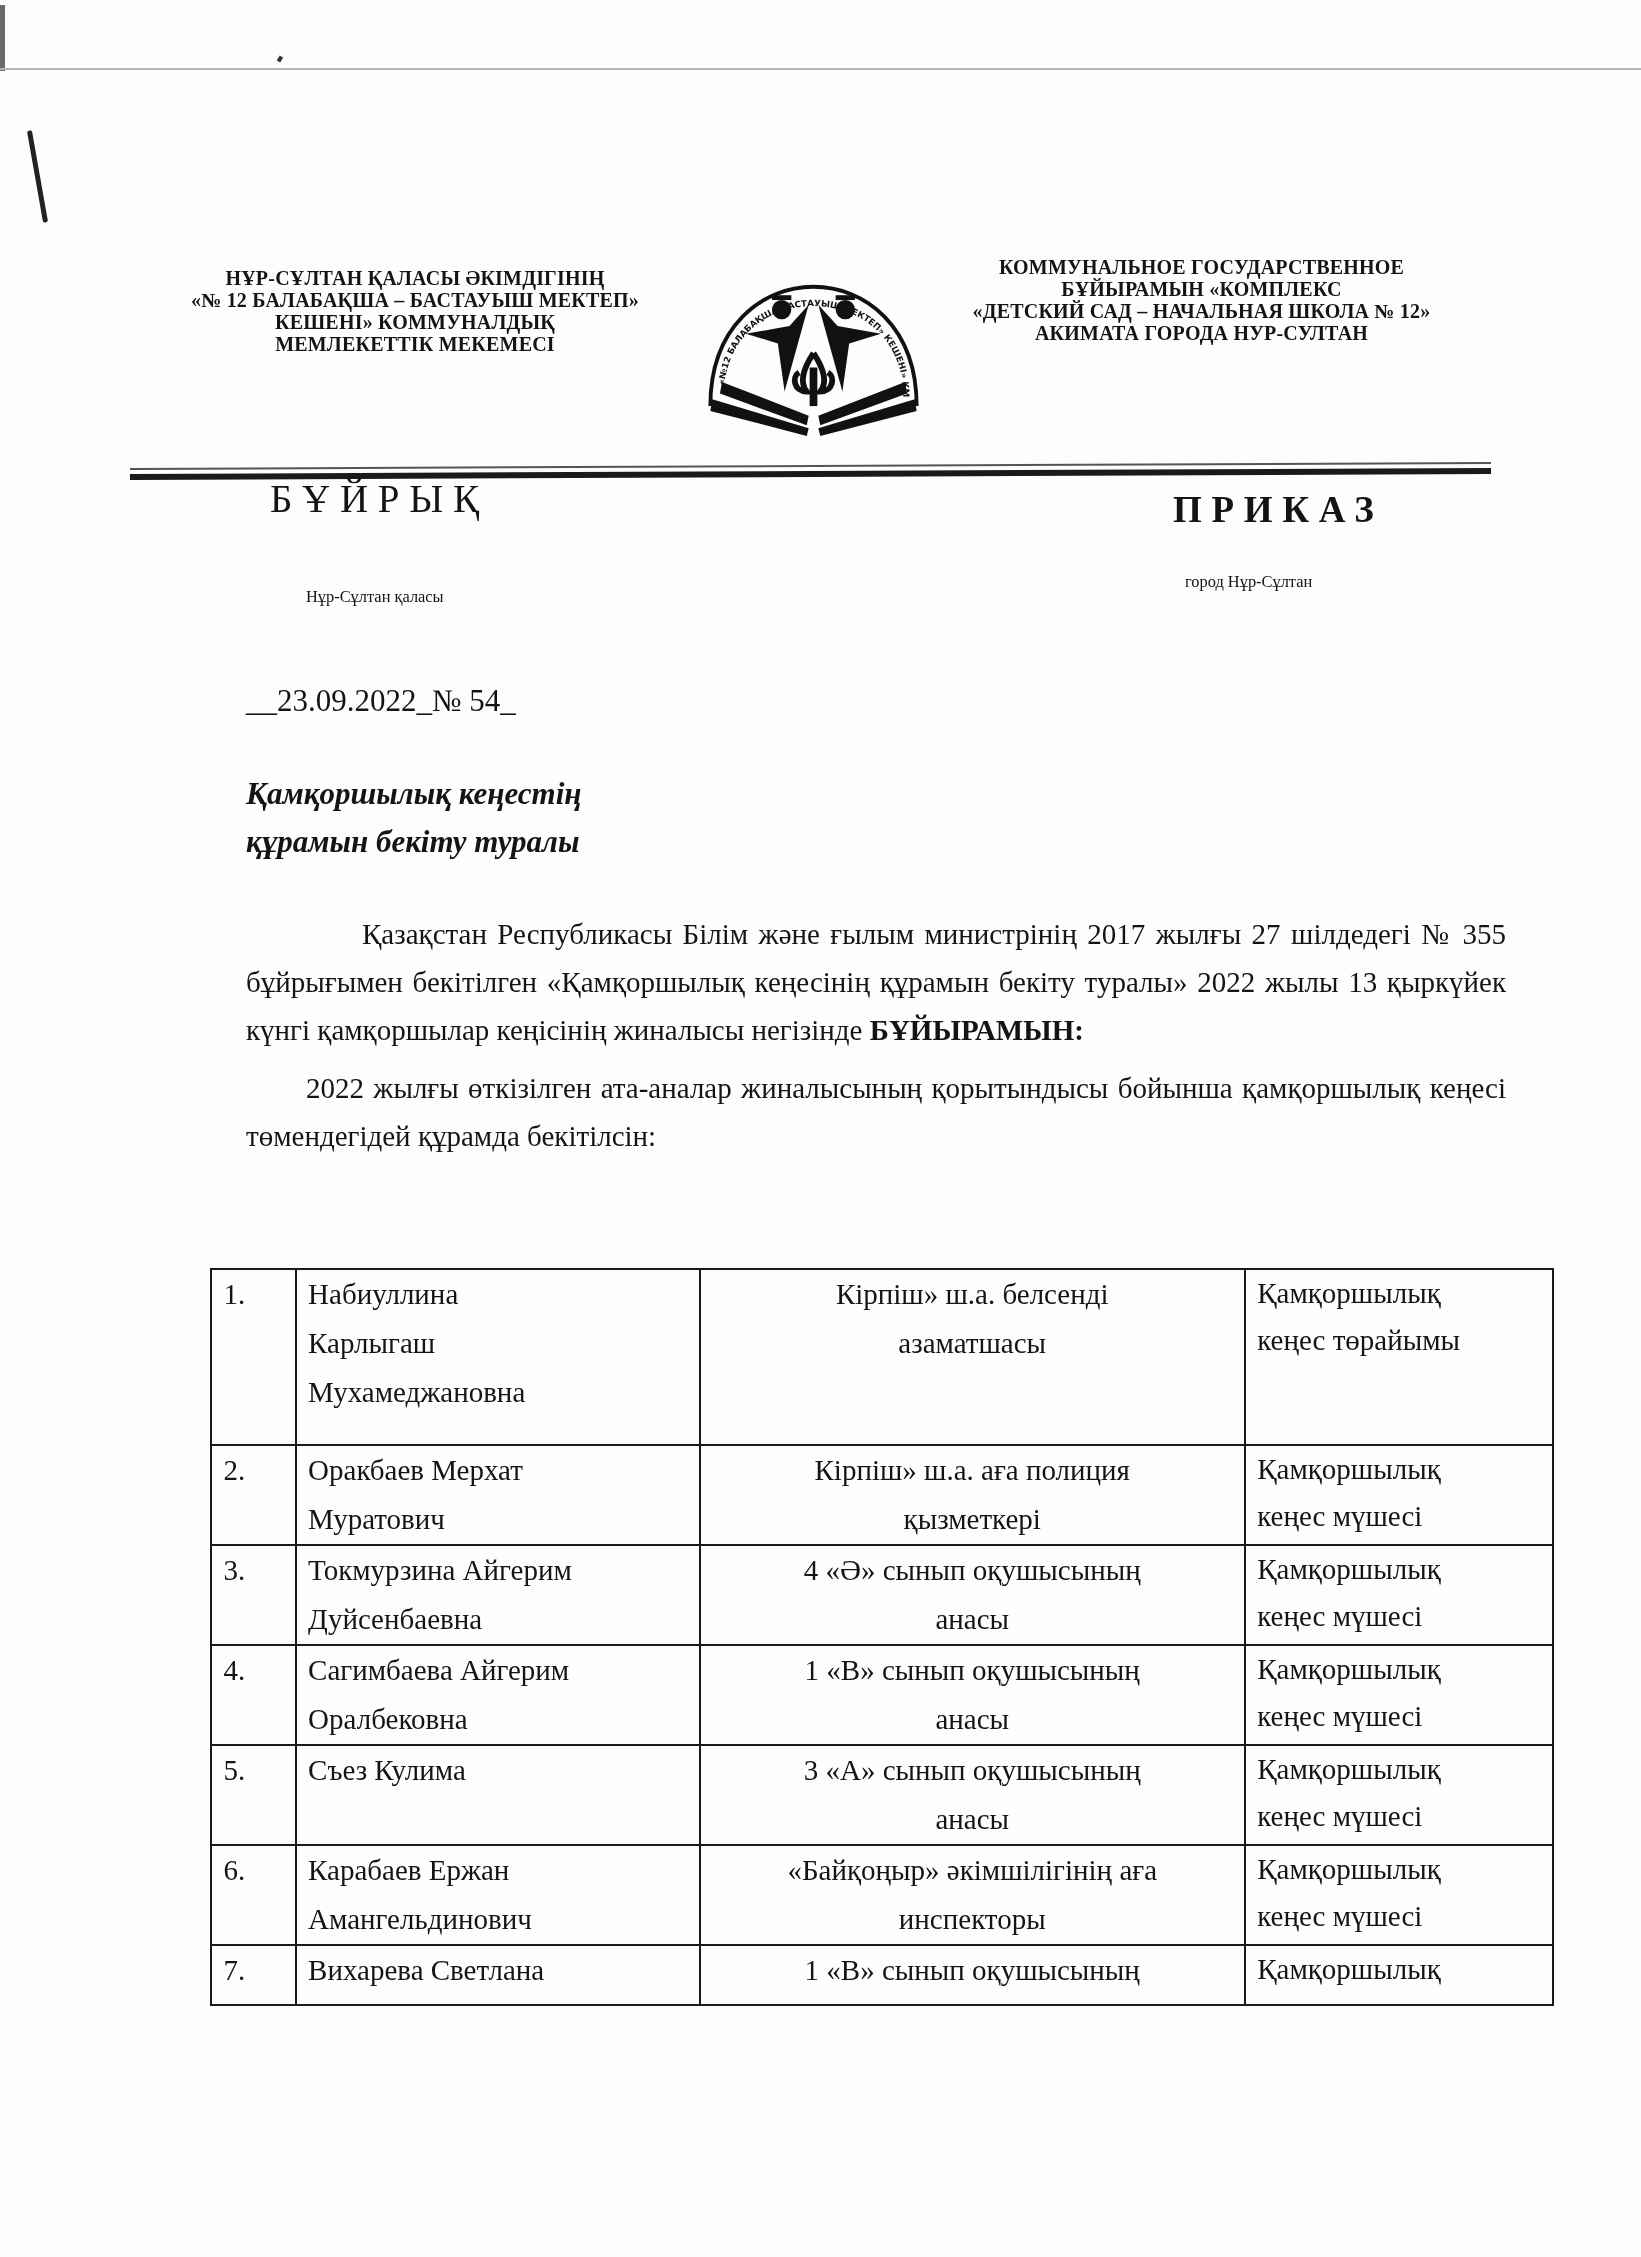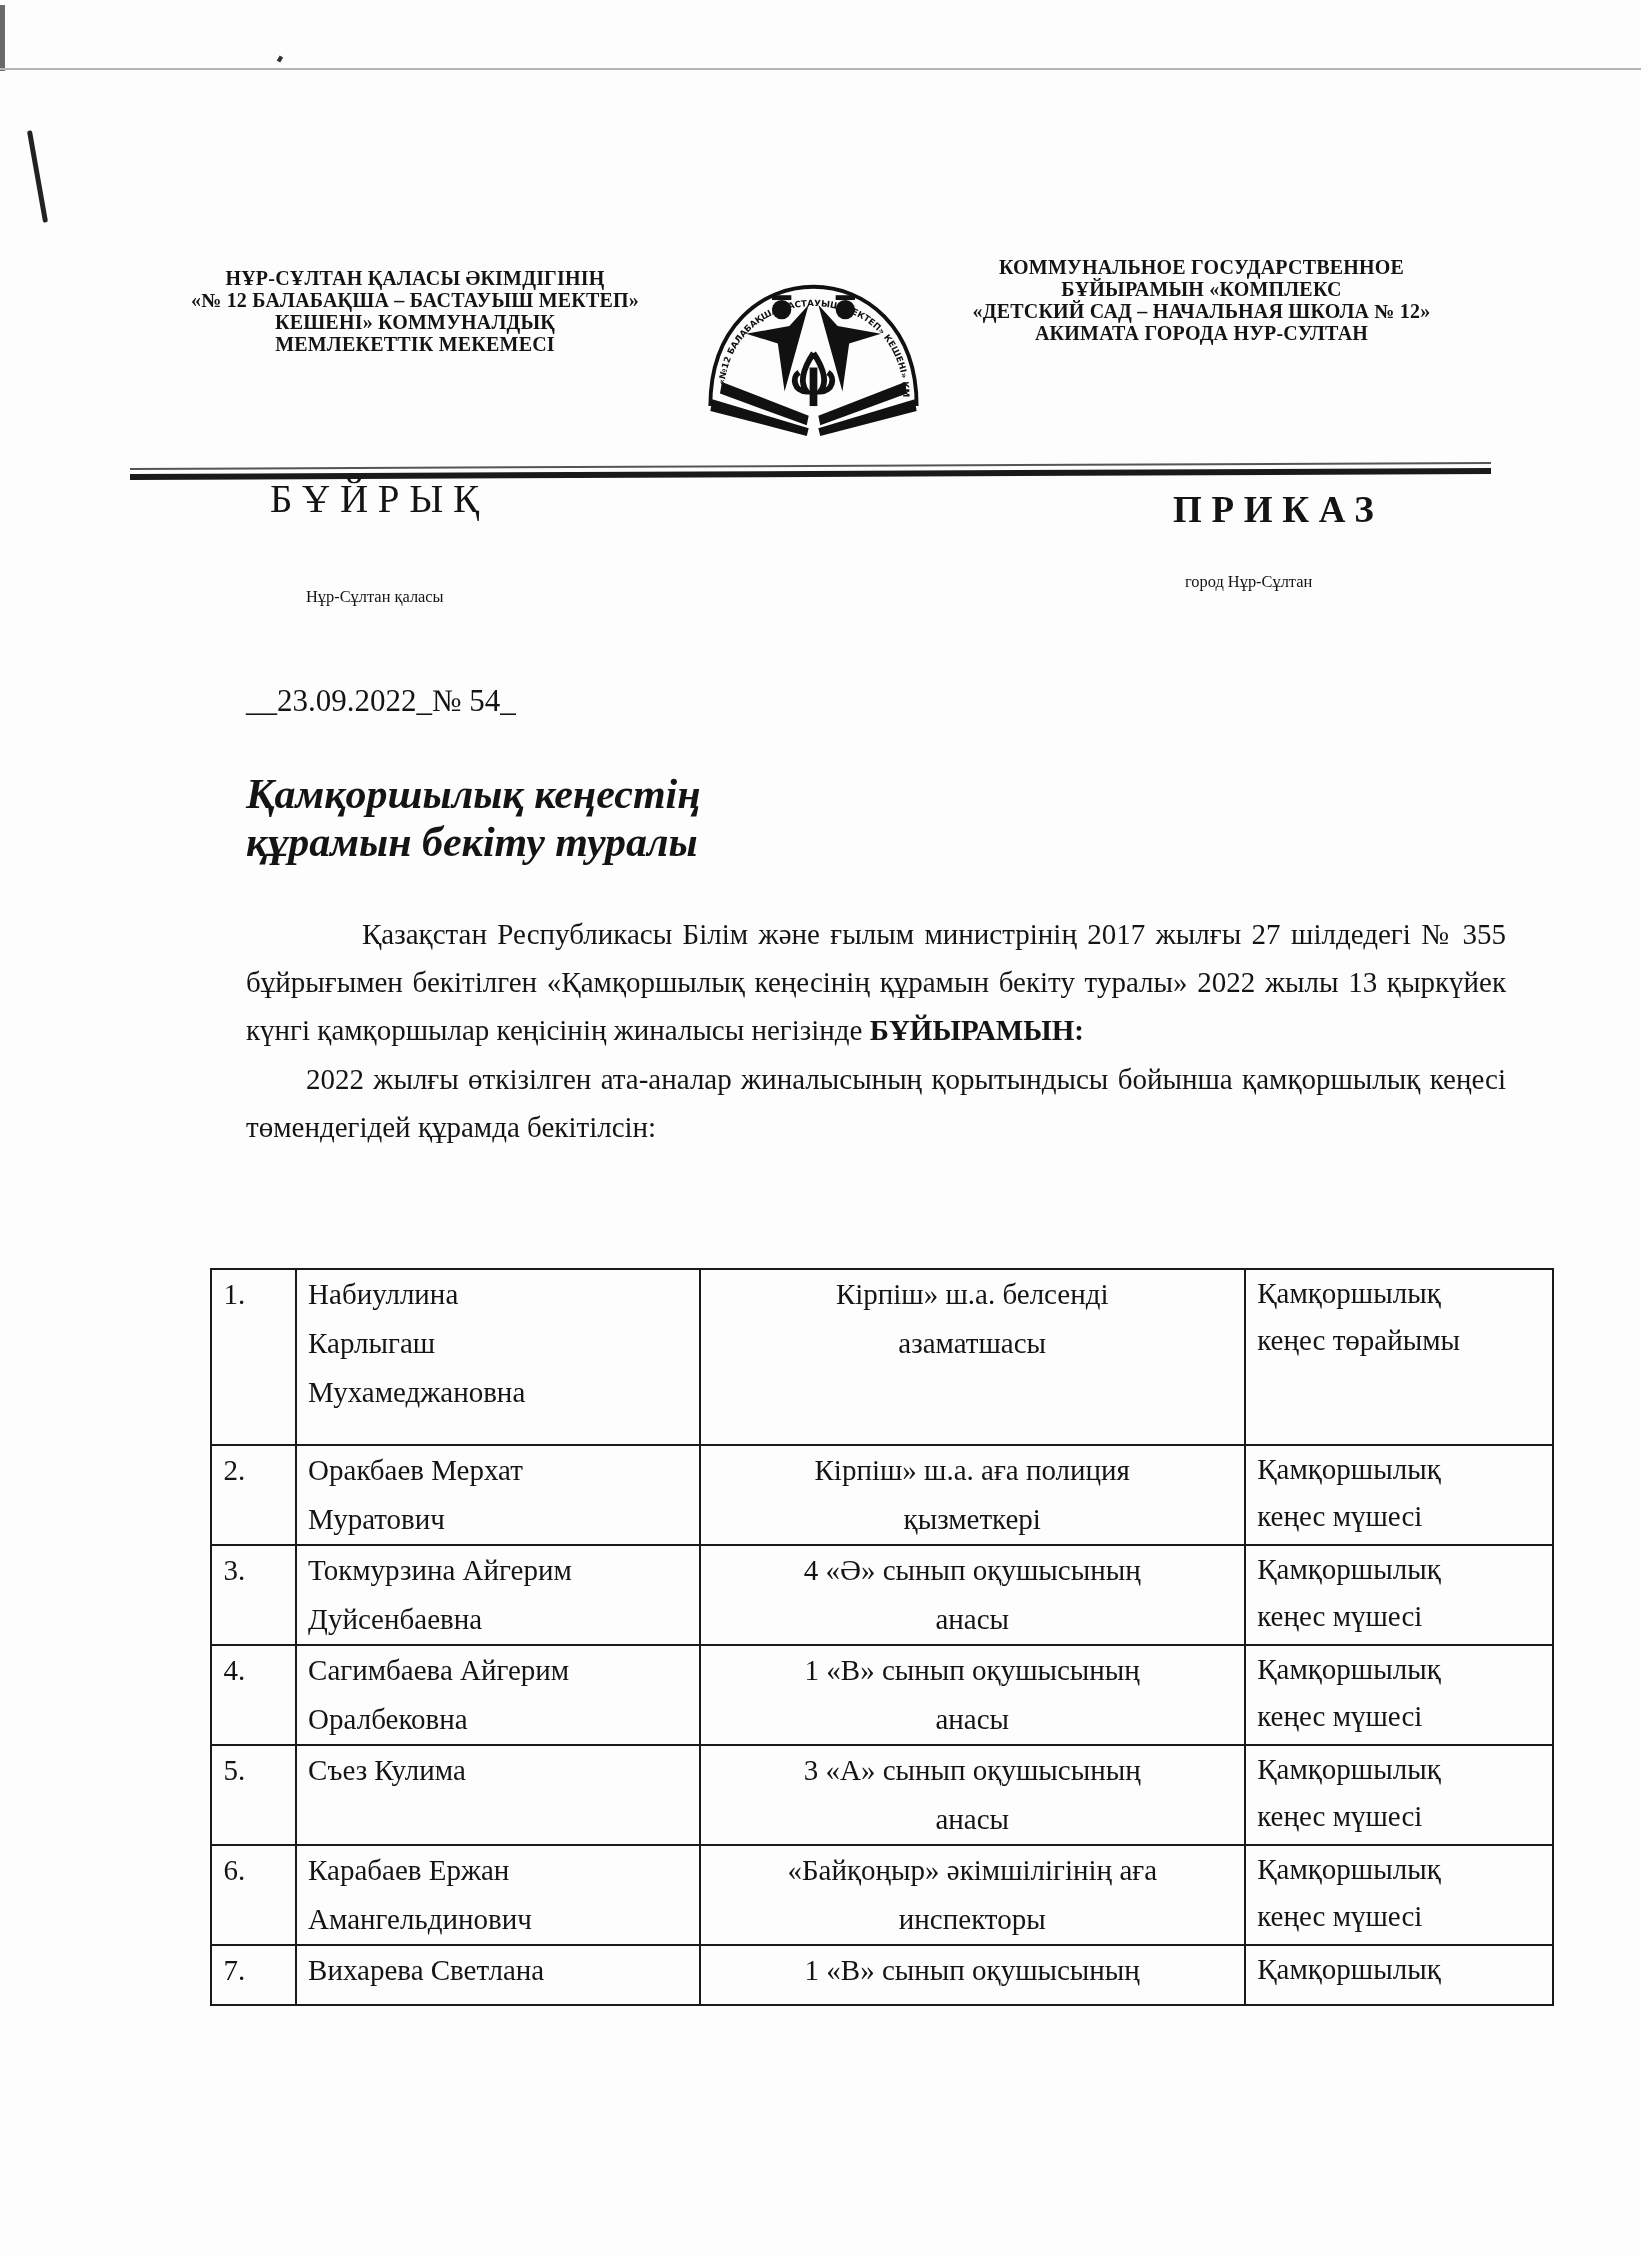--- a/index.html
+++ b/index.html
@@ -24,25 +24,25 @@
 
   .rule-thick { position: absolute; left: 130px; top: 471px; width: 1361px; height: 5.8px; background: #1a1a1a; transform: rotate(-0.25deg); }
   .rule-thin  { position: absolute; left: 130px; top: 465px; width: 1361px; height: 1.9px; background: #555; transform: rotate(-0.25deg); }
 
   .title-kz { position: absolute; left: 270px; top: 476px; font-size: 39px; font-weight: normal; letter-spacing: 9.7px; }
   .title-ru { position: absolute; left: 1173px; top: 488px; font-size: 37px; font-weight: bold; letter-spacing: 9.7px; }
   .city-kz { position: absolute; left: 306px; top: 587px; font-size: 16.4px; }
   .city-ru { position: absolute; left: 1185px; top: 572px; font-size: 16.4px; }
 
   .order-no { position: absolute; left: 246px; top: 683px; font-size: 31px; }
-  .subject { position: absolute; left: 246px; top: 770px; font-size: 42px; font-weight: bold; font-style: italic; line-height: 48px; }
+  .subject { position: absolute; left: 246px; top: 770px; font-size: 31px; font-weight: bold; font-style: italic; line-height: 48px; }
 
   .body-text { position: absolute; left: 246px; top: 910px; width: 1260px; font-size: 29px; line-height: 48px; text-align: justify; }
   .body-text p { margin: 0; text-indent: 116px; }
-  .body-text p.p2 { text-indent: 60px; margin-top: 1px; }
+  .body-text p.p2 { text-indent: 60px; margin-top: 10px; }
   .body-text b { font-weight: bold; }
 
   table.members {
     position: absolute; left: 210px; top: 1268px; width: 1344px;
     border-collapse: collapse; font-size: 29px; line-height: 49px;
   }
   table.members td { border: 2.4px solid #1a1a1a; vertical-align: top; padding: 0 11.6px; }
   td.c-num { width: 60px; padding-left: 13.5px; }
   td.c-name { width: 382px; padding-left: 13.5px; border-radius: 16px; }
   td.c-desc { width: 526px; text-align: center; }

